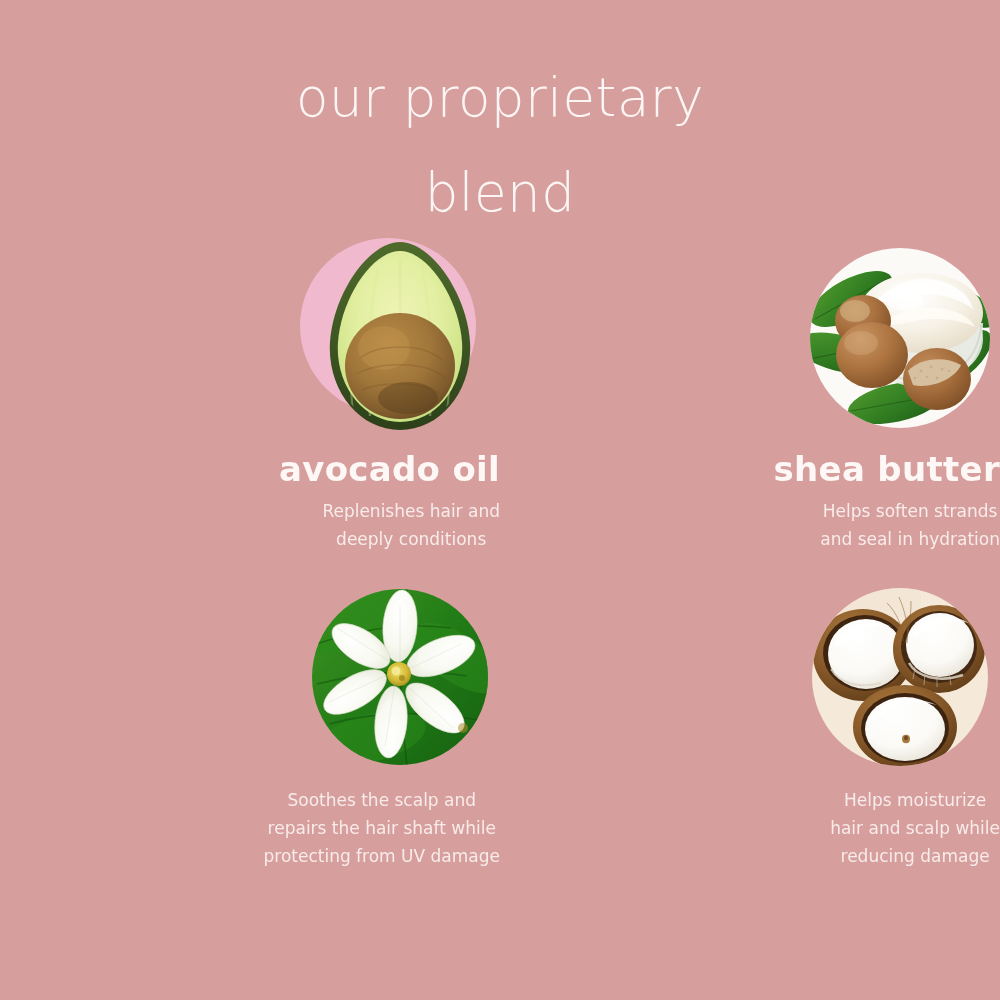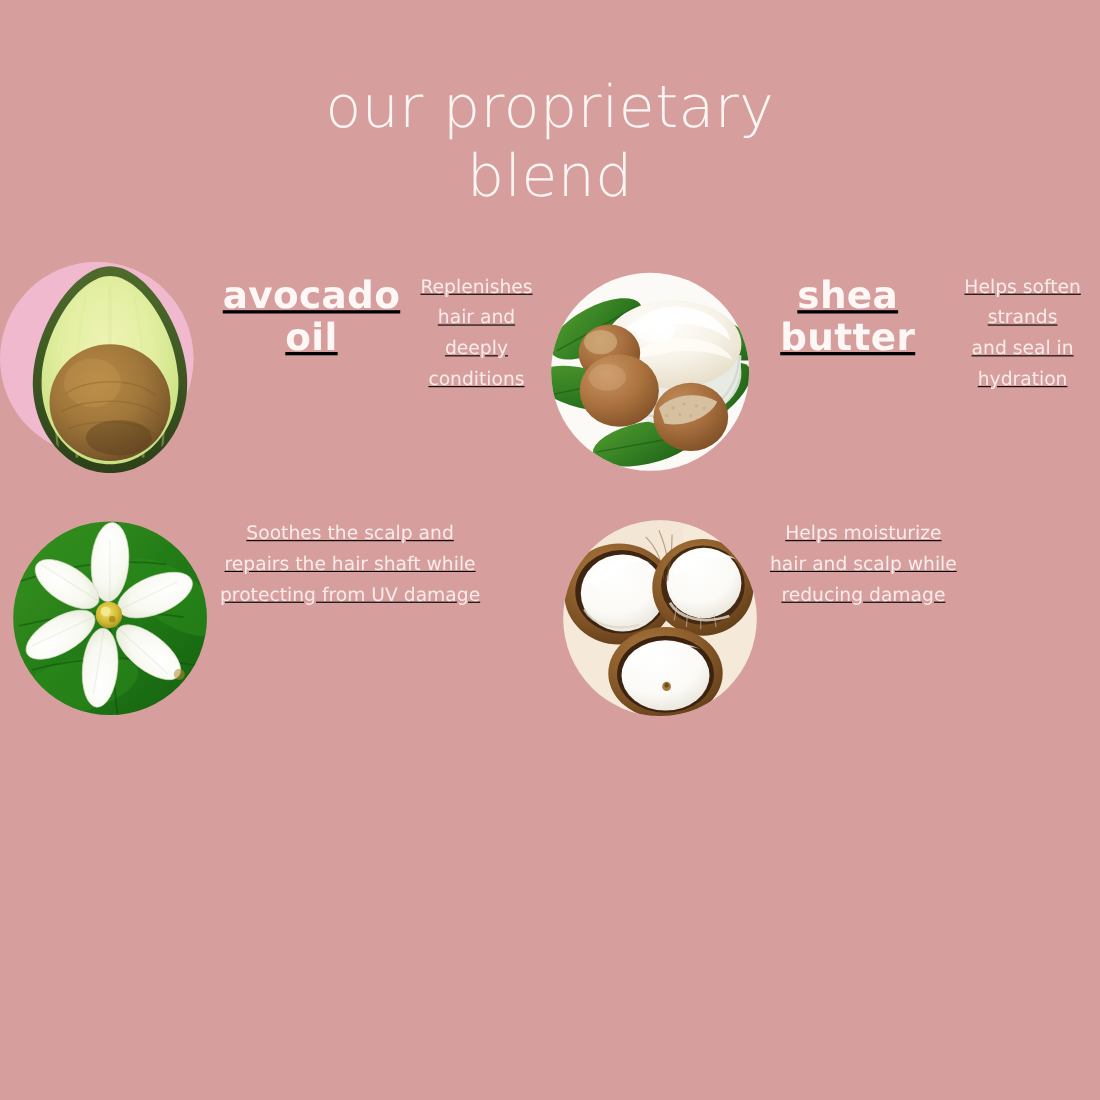--- a/index.html
+++ b/index.html
@@ -15,26 +15,26 @@
   .headline{
     position:absolute;left:0;top:66px;width:1000px;
     text-align:center;
     color:#fbf6f3;
     font-family:"DejaVu Sans", sans-serif;
     font-weight:300;
     font-size:53px;
     line-height:63px;
     letter-spacing:0.5px;
   }
-  .headline .l2{display:block;}
+  .headline .l2{display:block;margin-top:32px;}
 
   
   .grid{position:absolute;left:0;top:238px;width:1000px;}
   .row{display:flex;width:1000px;}
-  .card{width:500px;display:flex;flex-direction:row;align-items:flex-start;text-decoration:underline;}
+  .card{width:500px;display:flex;flex-direction:column;align-items:flex-end;}
 
   .art-wrap{
     position:relative;
     width:200px;height:200px;
     display:flex;align-items:center;justify-content:center;
   }
   .art-wrap svg{display:block;overflow:visible;}
 
   .card-title{
     color:#fdf8f5;

